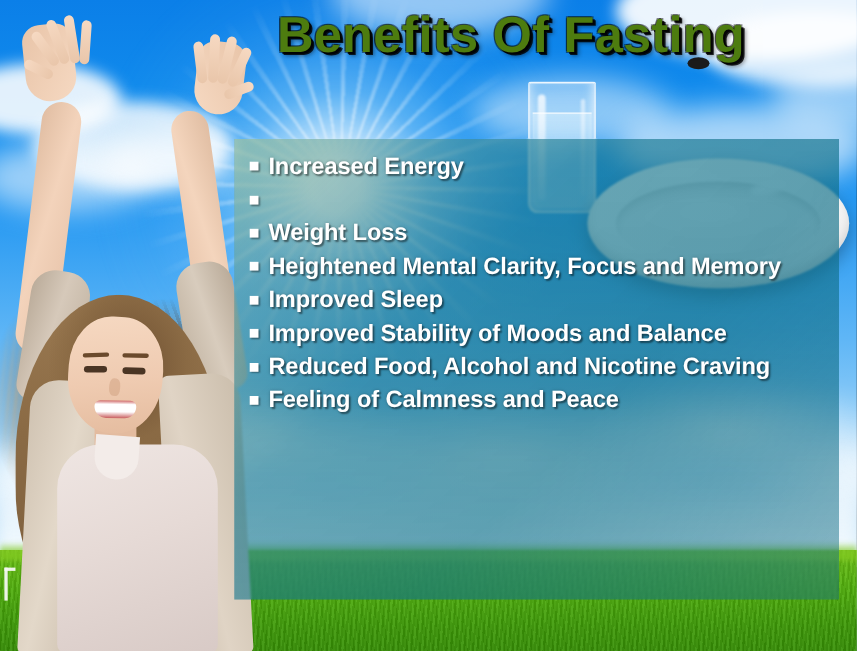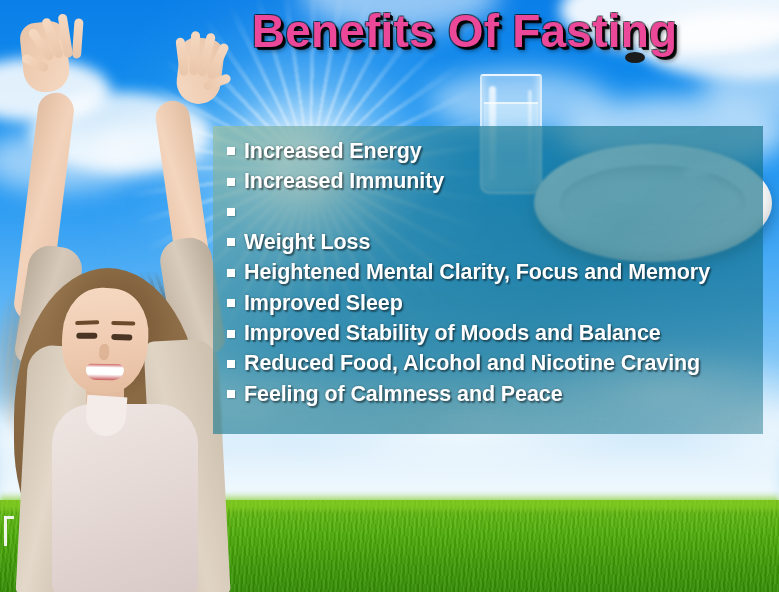--- a/index.html
+++ b/index.html
@@ -330,38 +330,38 @@
     background:#1b1b1b;
     filter:blur(.6px);
   }
 
   
   .title {
     position:absolute; left:0; right:0; top:4px;
     text-align:center;
     font-size:46px;
     font-weight:bold;
-    color:#ec4899;
+    color:#4d7c0f;
     letter-spacing:.2px;
     text-shadow:
        3px 3px 0 rgba(0,0,0,.82),
        2px 2px 0 rgba(0,0,0,.82),
        4px 4px 4px rgba(0,0,0,.42),
       -1px -1px 0 rgba(0,0,0,.45),
        1px -1px 0 rgba(0,0,0,.45),
       -1px  1px 0 rgba(0,0,0,.45);
     white-space:nowrap;
     padding-left:150px;
   }
 
   
   .panel {
     position:absolute;
     left:213px; top:126px;
-    width:550px; height:308px;
+    width:550px; height:419px;
     background:
       linear-gradient(135deg, rgba(186,214,170,0.60) 0%, rgba(120,180,170,0.46) 14%, rgba(30,128,150,0.50) 34%, rgba(18,118,142,0.52) 60%, rgba(18,118,142,0.40) 82%, rgba(30,120,140,0.30) 100%),
       linear-gradient(180deg, rgba(10,92,118,0.30) 0%, rgba(10,92,118,0.34) 55%, rgba(10,92,118,0.22) 100%);
     backdrop-filter:blur(1px);
     padding:10px 12px 0 14px;
   }
 
   .benefit-list { list-style:none; }
 
   .benefit-item {
@@ -473,24 +473,20 @@
   <div class="title">Benefits Of Fasting</div>
 
   <div class="panel">
     <ul class="benefit-list" id="benefit-list">
         <li class="benefit-item">
           <span class="bullet"></span>
           <span>Increased Energy</span>
         </li>
         <li class="benefit-item">
           <span class="bullet"></span>
-          <span>Increased Immunity</span>
-        </li>
-        <li class="benefit-item">
-          <span class="bullet"></span>
         </li>
         <li class="benefit-item">
           <span class="bullet"></span>
           <span>Weight Loss</span>
         </li>
         <li class="benefit-item">
           <span class="bullet"></span>
           <span>Heightened Mental Clarity, Focus and Memory</span>
         </li>
         <li class="benefit-item">

